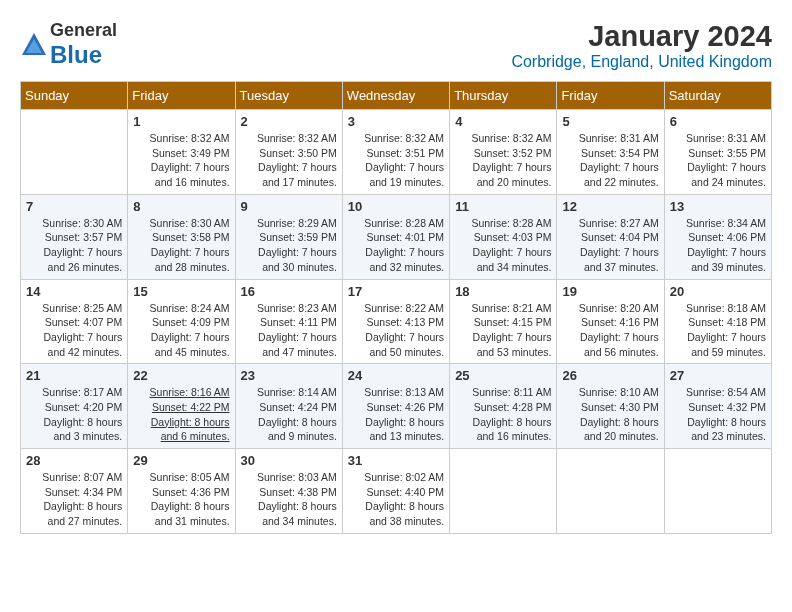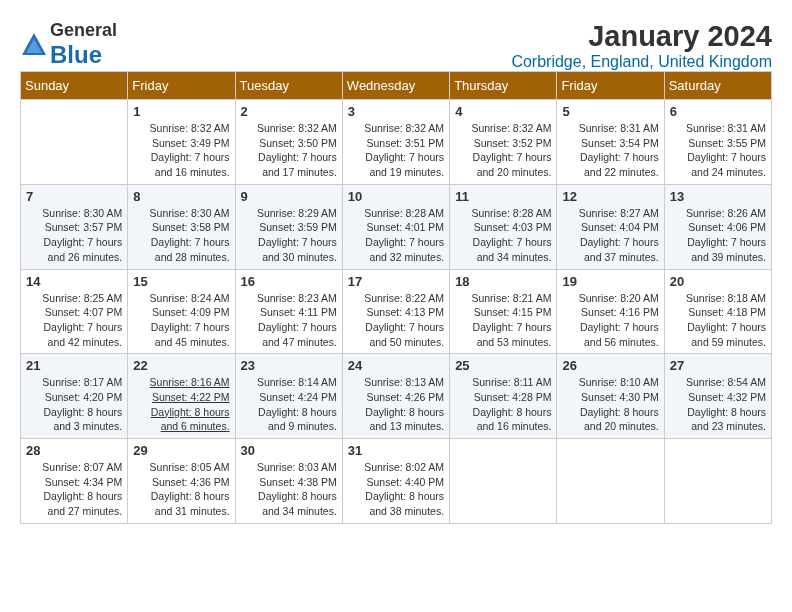--- a/index.html
+++ b/index.html
@@ -7,20 +7,21 @@
       font-family: Arial, sans-serif;
       background: #fff;
       width: 792px;
       min-height: 612px;
       padding: 20px;
     }
     .header {
       display: flex;
       justify-content: space-between;
       align-items: flex-start;
+      margin-bottom: 10px;
     }
     .logo {
       display: flex;
       align-items: center;
     }
     .logo-icon {
       width: 28px;
       height: 28px;
       margin-right: 2px;
     }
@@ -183,21 +184,21 @@
 Daylight: 7 hours and 34 minutes.</div>
         </td>
         <td>
           <div class="day-number">12</div>
           <div class="day-detail" style="white-space: pre-line;">Sunrise: 8:27 AM
 Sunset: 4:04 PM
 Daylight: 7 hours and 37 minutes.</div>
         </td>
         <td>
           <div class="day-number">13</div>
-          <div class="day-detail" style="white-space: pre-line;">Sunrise: 8:26 AM
+          <div class="day-detail" style="white-space: pre-line;">Sunrise: 8:34 AM
 Sunset: 4:06 PM
 Daylight: 7 hours and 39 minutes.</div>
         </td>
       </tr>
       <tr>
         <td>
           <div class="day-number">14</div>
           <div class="day-detail" style="white-space: pre-line;">Sunrise: 8:25 AM
 Sunset: 4:07 PM
 Daylight: 7 hours and 42 minutes.</div>

